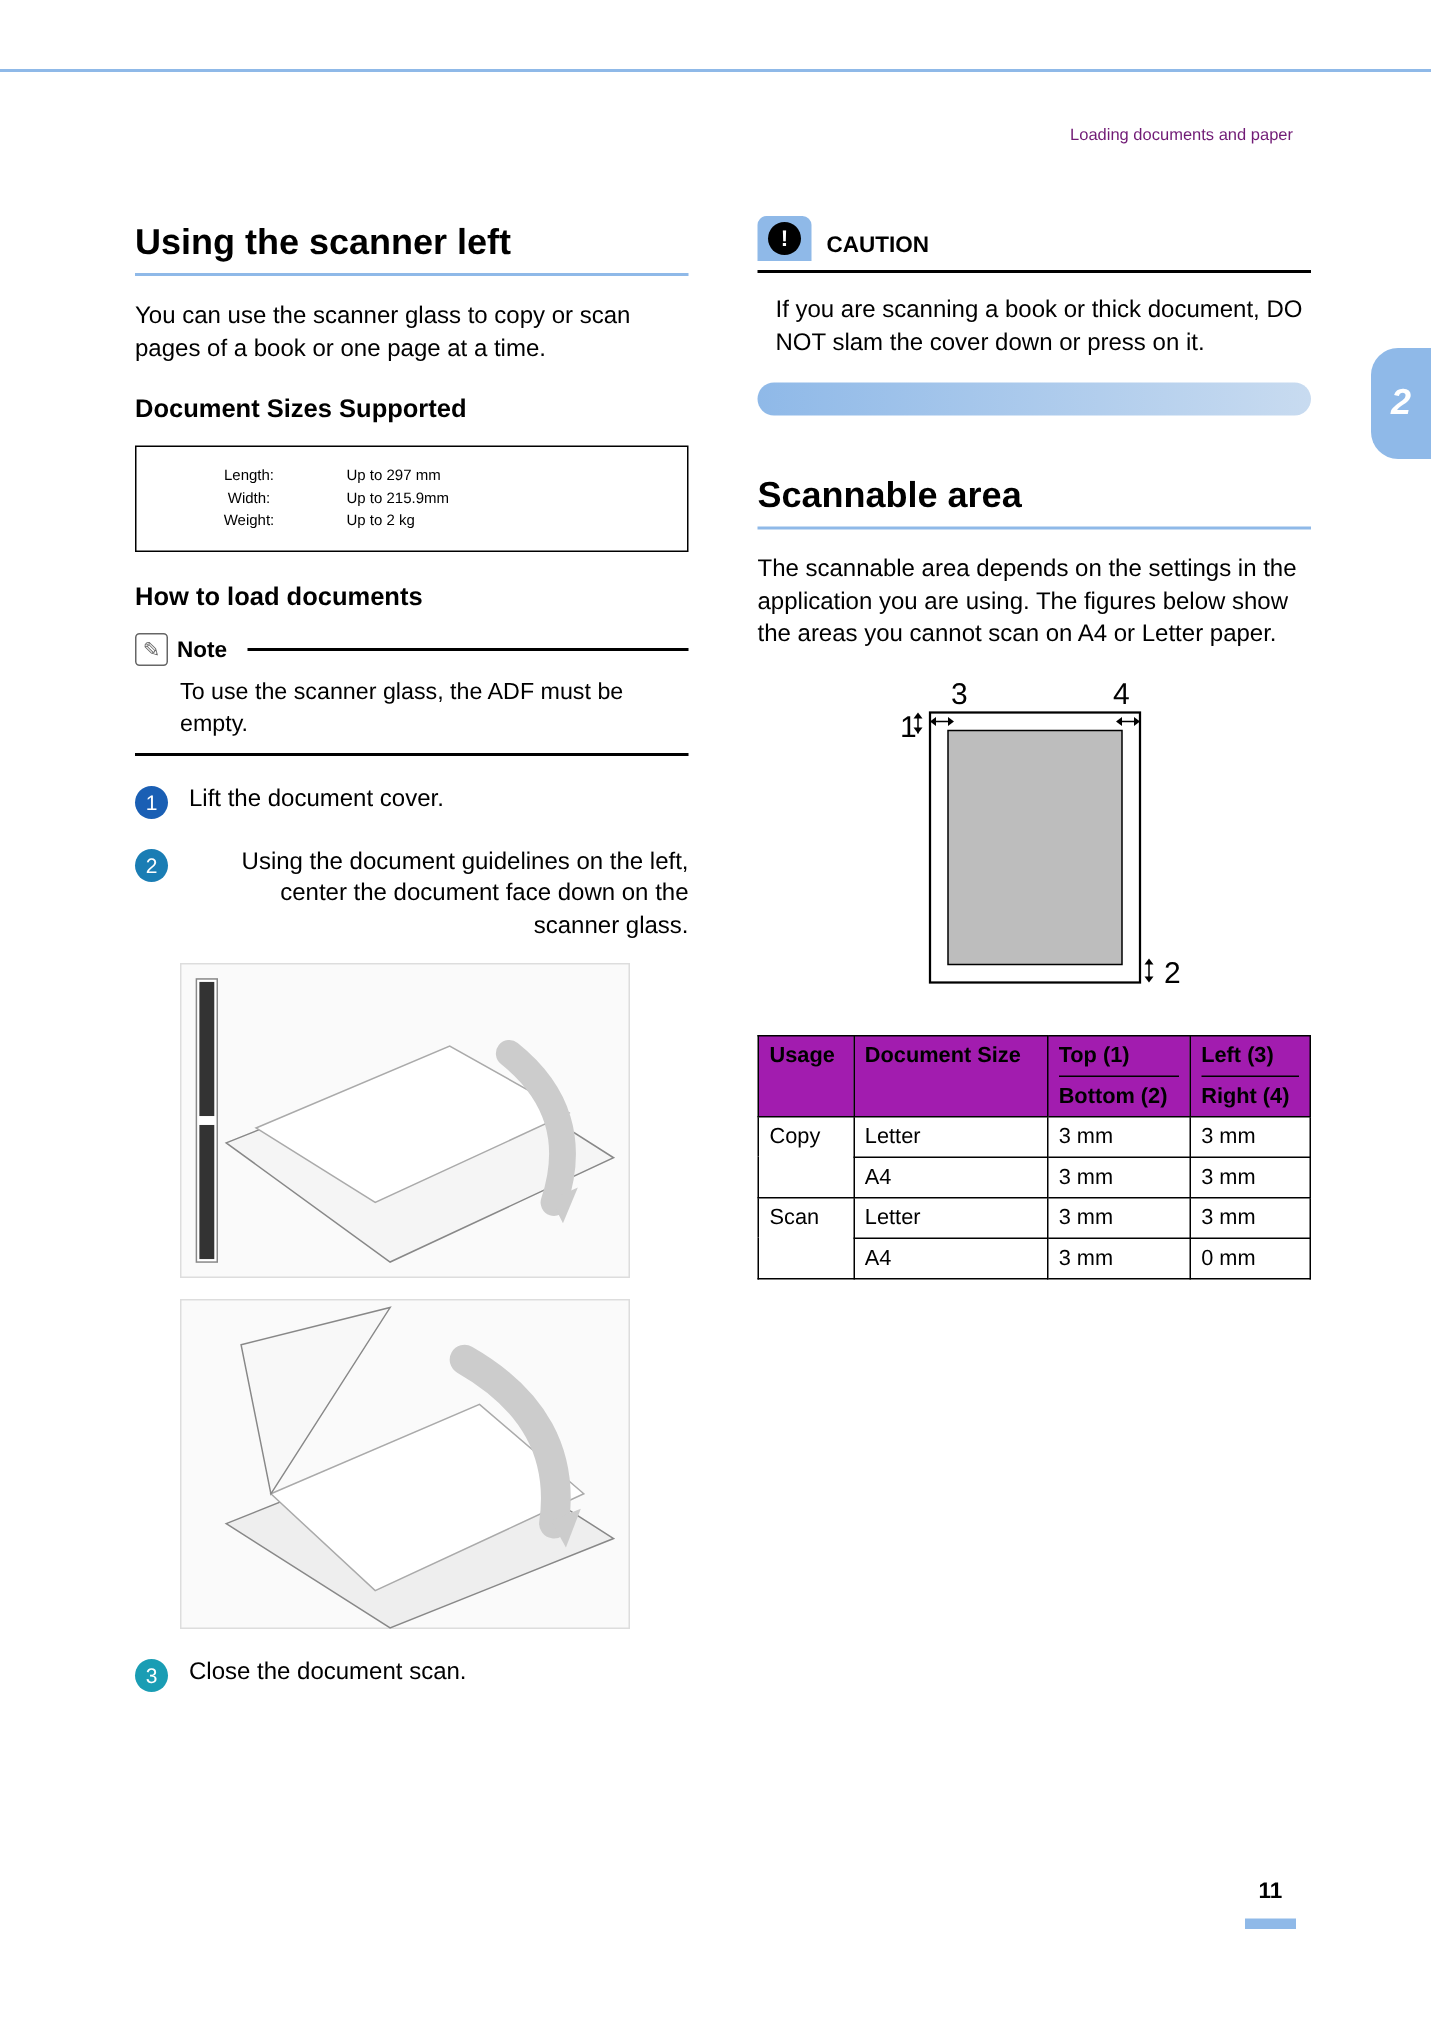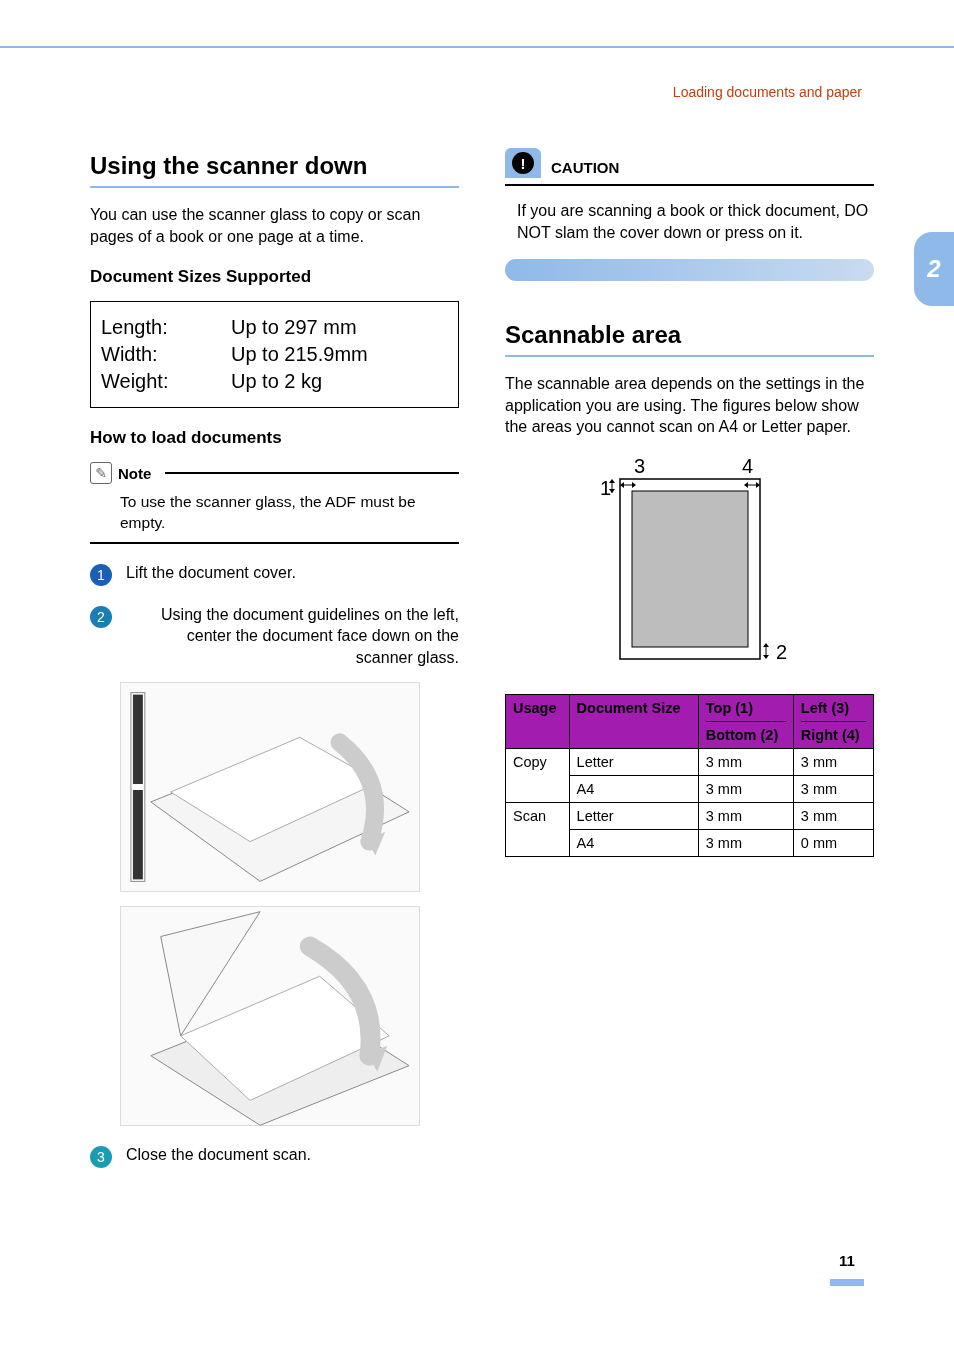--- a/index.html
+++ b/index.html
@@ -10,22 +10,22 @@
       background: #fff;
       width: 954px;
       height: 1348px;
       position: relative;
       padding: 0;
     }
     .top-bar { height: 48px; border-bottom: 2px solid #8fb9e8; }
     .header-label {
       text-align: right;
       padding: 36px 92px 12px 0;
-      font-size: 14px;
-      color: #c2410c;
+      font-size: 11px;
+      color: #701a75;
     }
     .page-tab {
       position: absolute;
       right: 0;
       top: 232px;
       width: 40px;
       height: 74px;
       background: #8fb9e8;
       border-radius: 18px 0 0 18px;
       color: #fff;
@@ -49,21 +49,21 @@
       margin-top: 40px;
     }
     .title-underline { height: 2px; background: #8fb9e8; margin-bottom: 16px; }
     .body-text { font-size: 16px; line-height: 1.35; margin-bottom: 16px; }
     .sub-heading { font-size: 17px; font-weight: bold; margin: 20px 0 14px; }
     .sizes-table {
       border: 1px solid #000;
       padding: 10px 10px;
       margin-bottom: 18px;
     }
-    .sizes-row { display: flex; margin: 4px 0; font-size: 20px; }
+    .sizes-row { display: flex; margin: 4px 0; font-size: 10px; text-align: center; }
     .sizes-label { width: 130px; }
     .note-block { margin-top: 14px; }
     .note-header {
       display: flex;
       align-items: center;
       gap: 6px;
     }
     .note-icon {
       width: 22px; height: 22px;
       border: 1.5px solid #666;
@@ -185,21 +185,21 @@
 </head>
 <body>
 
 <div class="top-bar"></div>
 <div class="header-label">Loading documents and paper</div>
 <div class="page-tab">2</div>
 
 <div class="content">
 
   <div class="col">
-    <h2 class="section-title">Using the scanner down</h2>
+    <h2 class="section-title">Using the scanner left</h2>
     <div class="title-underline"></div>
     <p class="body-text">You can use the scanner glass to copy or scan pages of a book or one page at a time.</p>
 
     <h3 class="sub-heading">Document Sizes Supported</h3>
     <div class="sizes-table">
       <div class="sizes-row">
         <span class="sizes-label">Length:</span>
         <span>Up to 297 mm</span>
       </div>
       <div class="sizes-row">

